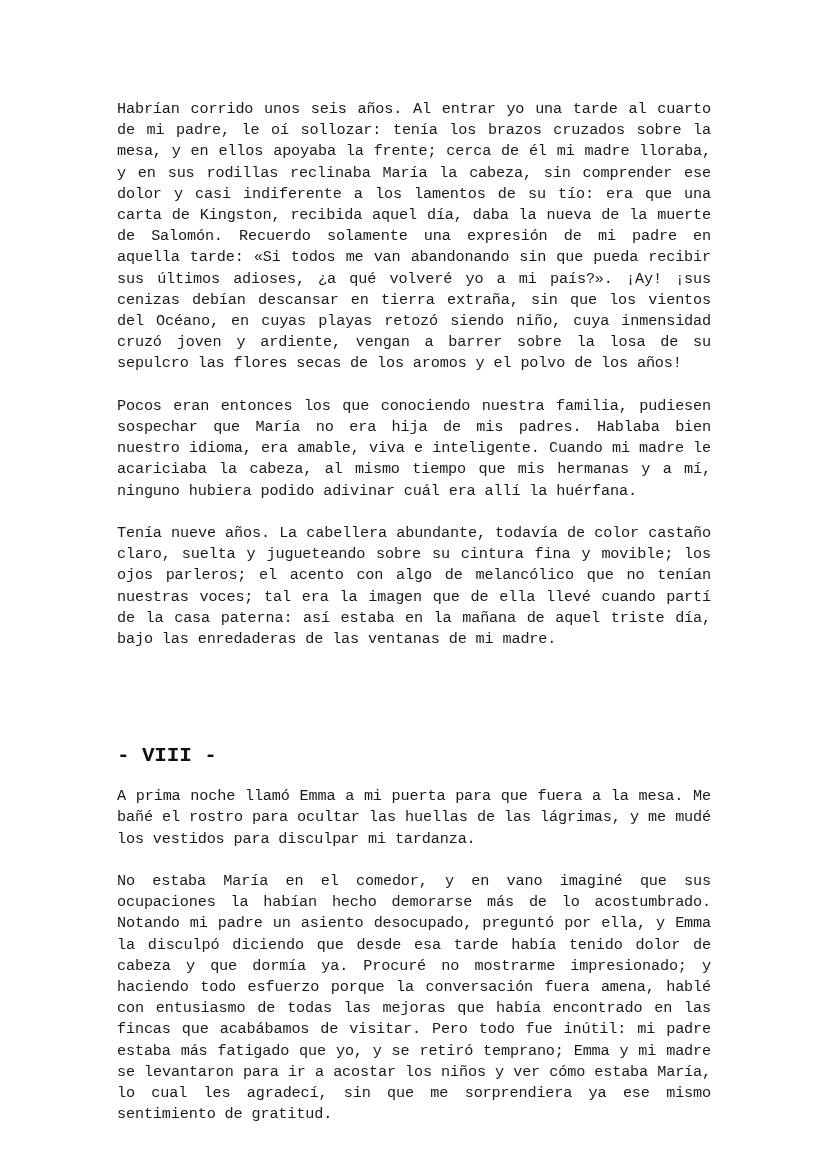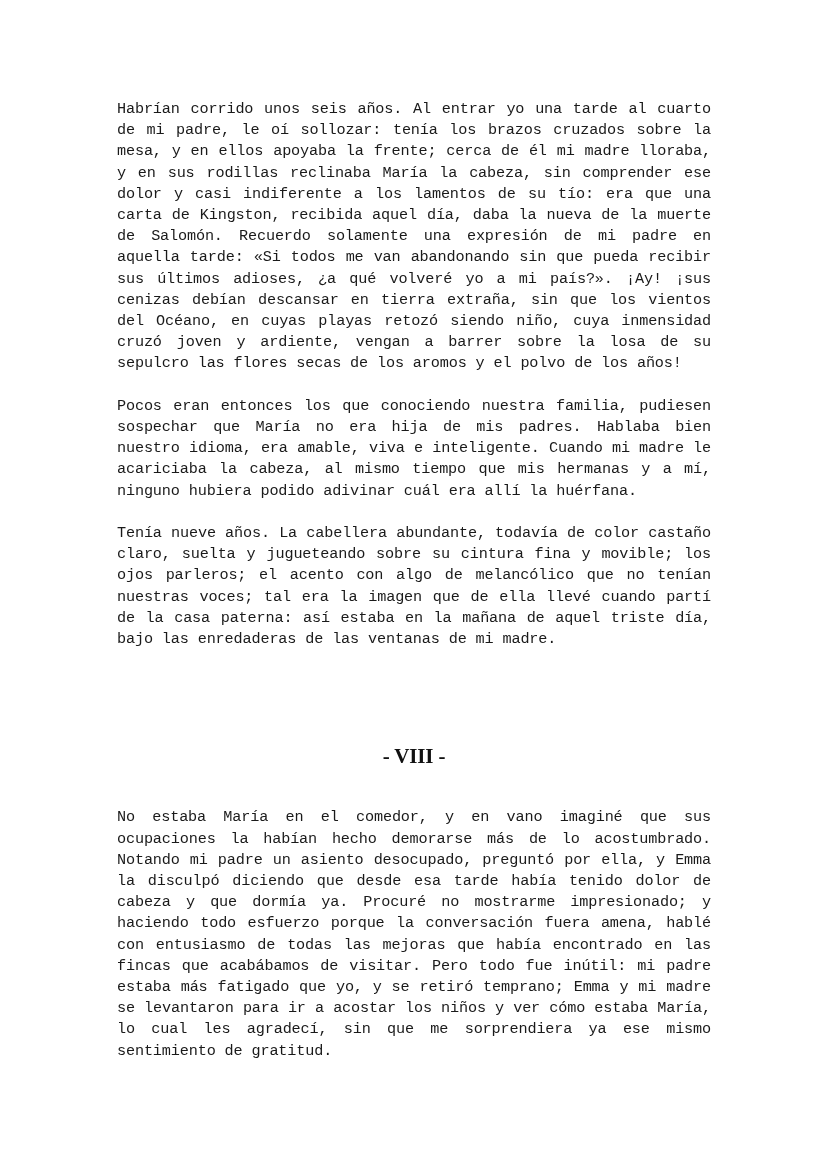--- a/index.html
+++ b/index.html
@@ -27,22 +27,21 @@
     .para {
       margin: 0;
       text-align: justify;
       text-align-last: left;
       font-family: Liberation Mono, monospace;
     }
     .gap { height: 21.2px; }
     .chapter-gap { height: 86px; }
     .chapter-heading {
       margin: 0;
-      text-align: center;
-      font-family: Liberation Serif, serif;
+      font-family: Liberation Mono, monospace;
       font-weight: bold;
       font-size: 21px;
       line-height: 28px;
       color: #111111;
       padding-top: 6px;
       padding-bottom: 16px;
     }
   </style>
 </head>
 <body>
@@ -50,15 +49,16 @@
 <div class="page">
   <p class="para">Habrían corrido unos seis años. Al entrar yo una tarde al cuarto de mi padre, le oí sollozar: tenía los brazos cruzados sobre la mesa, y en ellos apoyaba la frente; cerca de él mi madre lloraba, y en sus rodillas reclinaba María la cabeza, sin comprender ese dolor y casi indiferente a los lamentos de su tío: era que una carta de Kingston, recibida aquel día, daba la nueva de la muerte de Salomón. Recuerdo solamente una expresión de mi padre en aquella tarde: «Si todos me van abandonando sin que pueda recibir sus últimos adioses, ¿a qué volveré yo a mi país?». ¡Ay! ¡sus cenizas debían descansar en tierra extraña, sin que los vientos del Océano, en cuyas playas retozó siendo niño, cuya inmensidad cruzó joven y ardiente, vengan a barrer sobre la losa de su sepulcro las flores secas de los aromos y el polvo de los años!</p>
   <div class="gap"></div>
   <p class="para">Pocos eran entonces los que conociendo nuestra familia, pudiesen sospechar que María no era hija de mis padres. Hablaba bien nuestro idioma, era amable, viva e inteligente. Cuando mi madre le acariciaba la cabeza, al mismo tiempo que mis hermanas y a mí, ninguno hubiera podido adivinar cuál era allí la huérfana.</p>
   <div class="gap"></div>
   <p class="para">Tenía nueve años. La cabellera abundante, todavía de color castaño claro, suelta y jugueteando sobre su cintura fina y movible; los ojos parleros; el acento con algo de melancólico que no tenían nuestras voces; tal era la imagen que de ella llevé cuando partí de la casa paterna: así estaba en la mañana de aquel triste día, bajo las enredaderas de las ventanas de mi madre.</p>
 
   <div class="chapter-gap"></div>
   <h2 class="chapter-heading">- VIII -</h2>
 
+  <p class="para">A prima noche llamó Emma a mi puerta para que fuera a la mesa. Me bañé el rostro para ocultar las huellas de las lágrimas, y me mudé los vestidos para disculpar mi tardanza.</p>
   <div class="gap"></div>
   <p class="para">No estaba María en el comedor, y en vano imaginé que sus ocupaciones la habían hecho demorarse más de lo acostumbrado. Notando mi padre un asiento desocupado, preguntó por ella, y Emma la disculpó diciendo que desde esa tarde había tenido dolor de cabeza y que dormía ya. Procuré no mostrarme impresionado; y haciendo todo esfuerzo porque la conversación fuera amena, hablé con entusiasmo de todas las mejoras que había encontrado en las fincas que acabábamos de visitar. Pero todo fue inútil: mi padre estaba más fatigado que yo, y se retiró temprano; Emma y mi madre se levantaron para ir a acostar los niños y ver cómo estaba María, lo cual les agradecí, sin que me sorprendiera ya ese mismo sentimiento de gratitud.</p>
 </div>
 
 </body></html>

